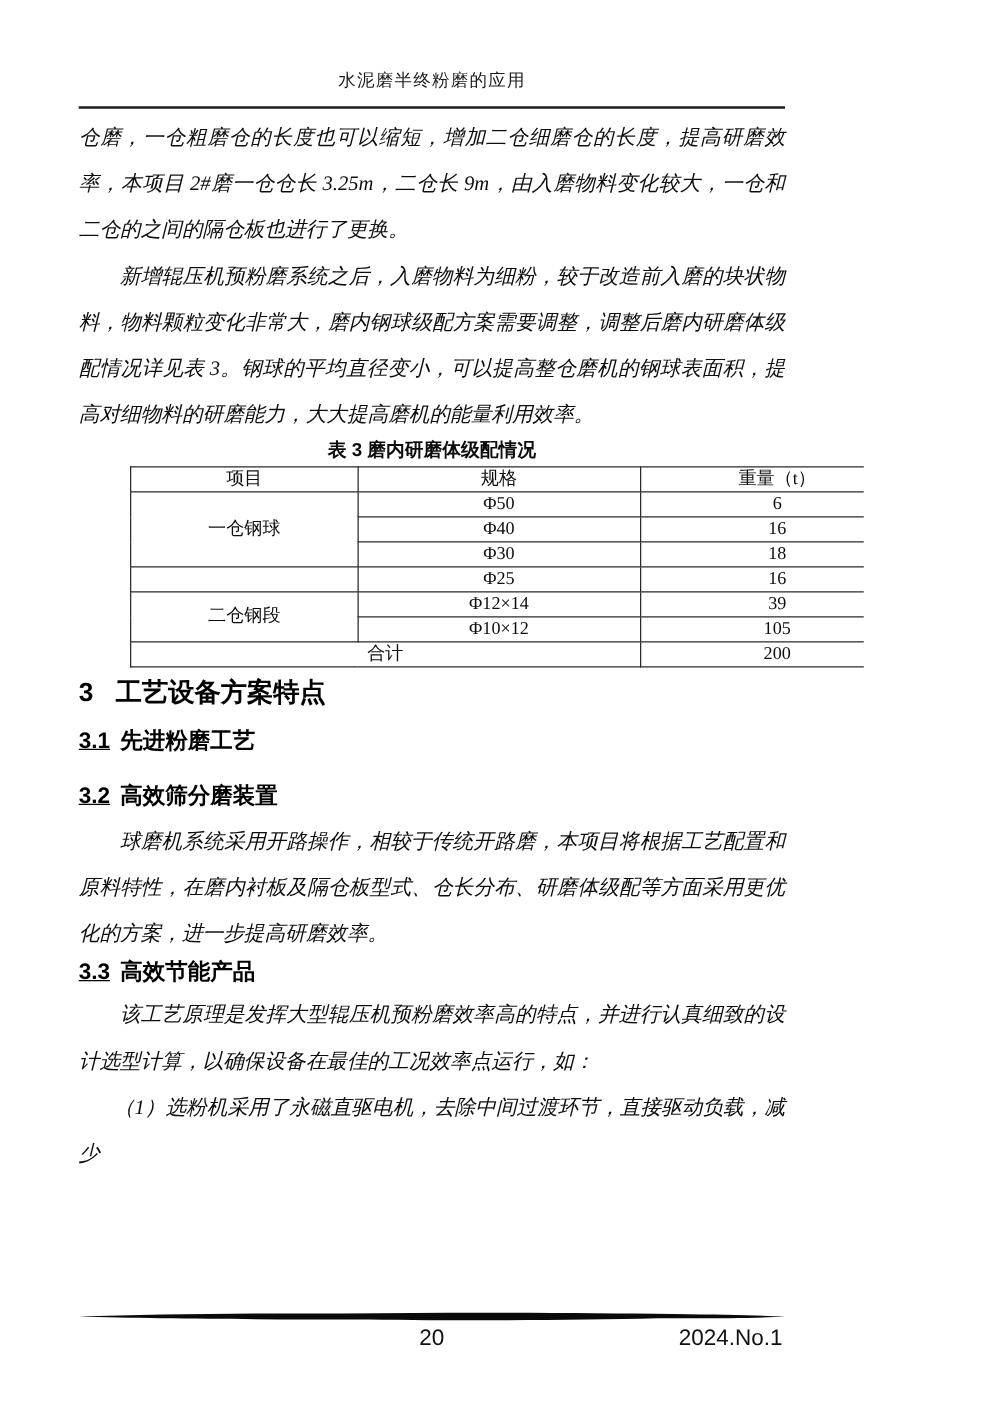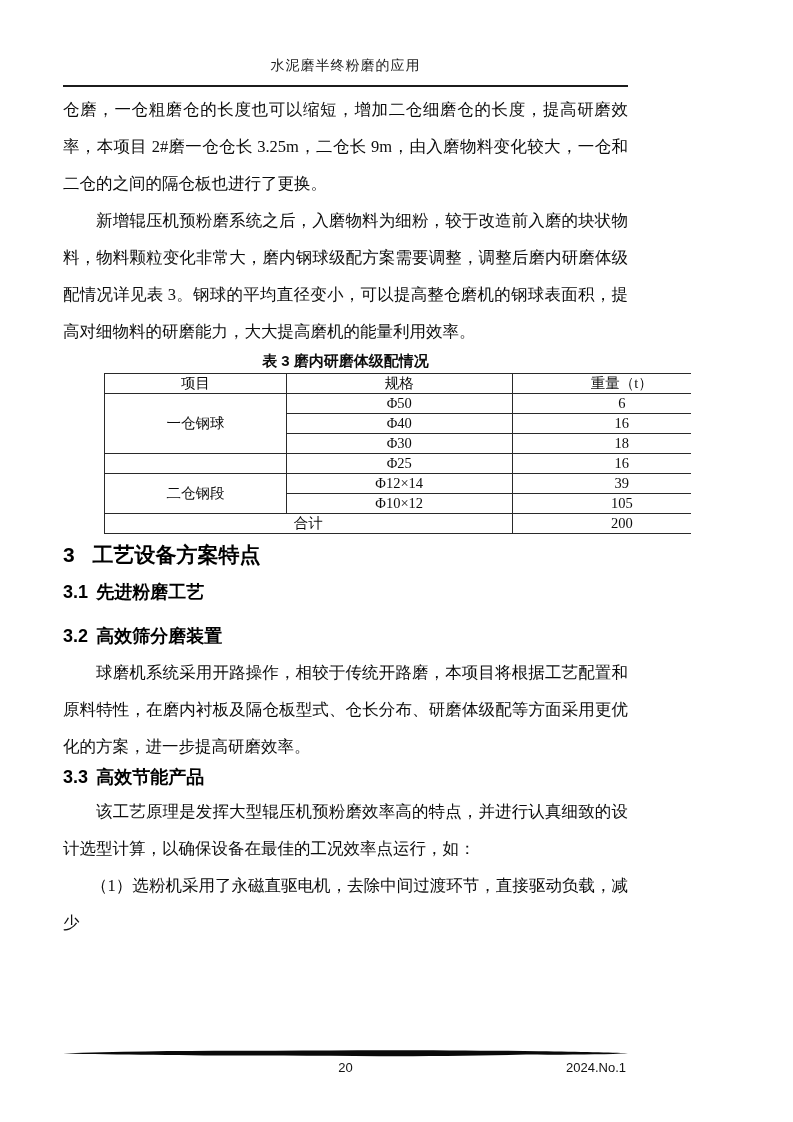--- a/index.html
+++ b/index.html
@@ -34,20 +34,21 @@
     color: #1a1a1a;
   }
   
   .para {
     margin: 0;
     font-size: 16.5px;
     line-height: 37px;
     text-align: justify;
     text-justify: inter-ideograph;
     color: #0d0d0d;
+    font-style: italic;
   }
   .para.first { margin-top: 4px; }
   .para.indent { text-indent: 2em; }
   .para.indent-item { text-indent: 1.7em; }
   .p31 { margin-top: 8px; }
   .p32 { margin-top: 6px; }
   .p33 { margin-top: 4px; }
   
   .table-caption {
     margin-top: 1px;
@@ -92,39 +93,39 @@
   .h-sub {
     margin: 12px 0 0 0;
     font-family: "Liberation Sans", "DejaVu Sans", sans-serif;
     font-weight: bold;
     font-size: 18px;
     line-height: 24px;
     color: #000000;
   }
   .h-sub.h32 { margin-top: 20px; }
   .h-sub.h33 { margin-top: 0; }
-  .h-sub .sec-num { margin-right: 0.45em; }
+  .h-sub .sec-num { margin-right: 0.45em; text-decoration: underline; }
   
   .doc-footer {
     position: absolute;
     left: 63px;
     right: 63px;
     bottom: 44px;
   }
   .footer-rule-svg {
     display: block;
     width: 100%;
     height: 8px;
   }
   .footer-row {
     position: relative;
     height: 18px;
     margin-top: 3px;
     font-family: "Liberation Sans", "DejaVu Sans", sans-serif;
-    font-size: 13px;
+    font-size: 18px;
     color: #111111;
   }
   .page-num {
     position: absolute;
     left: 0; right: 0;
     text-align: center;
   }
   .issue-num {
     position: absolute;
     right: 2px;

